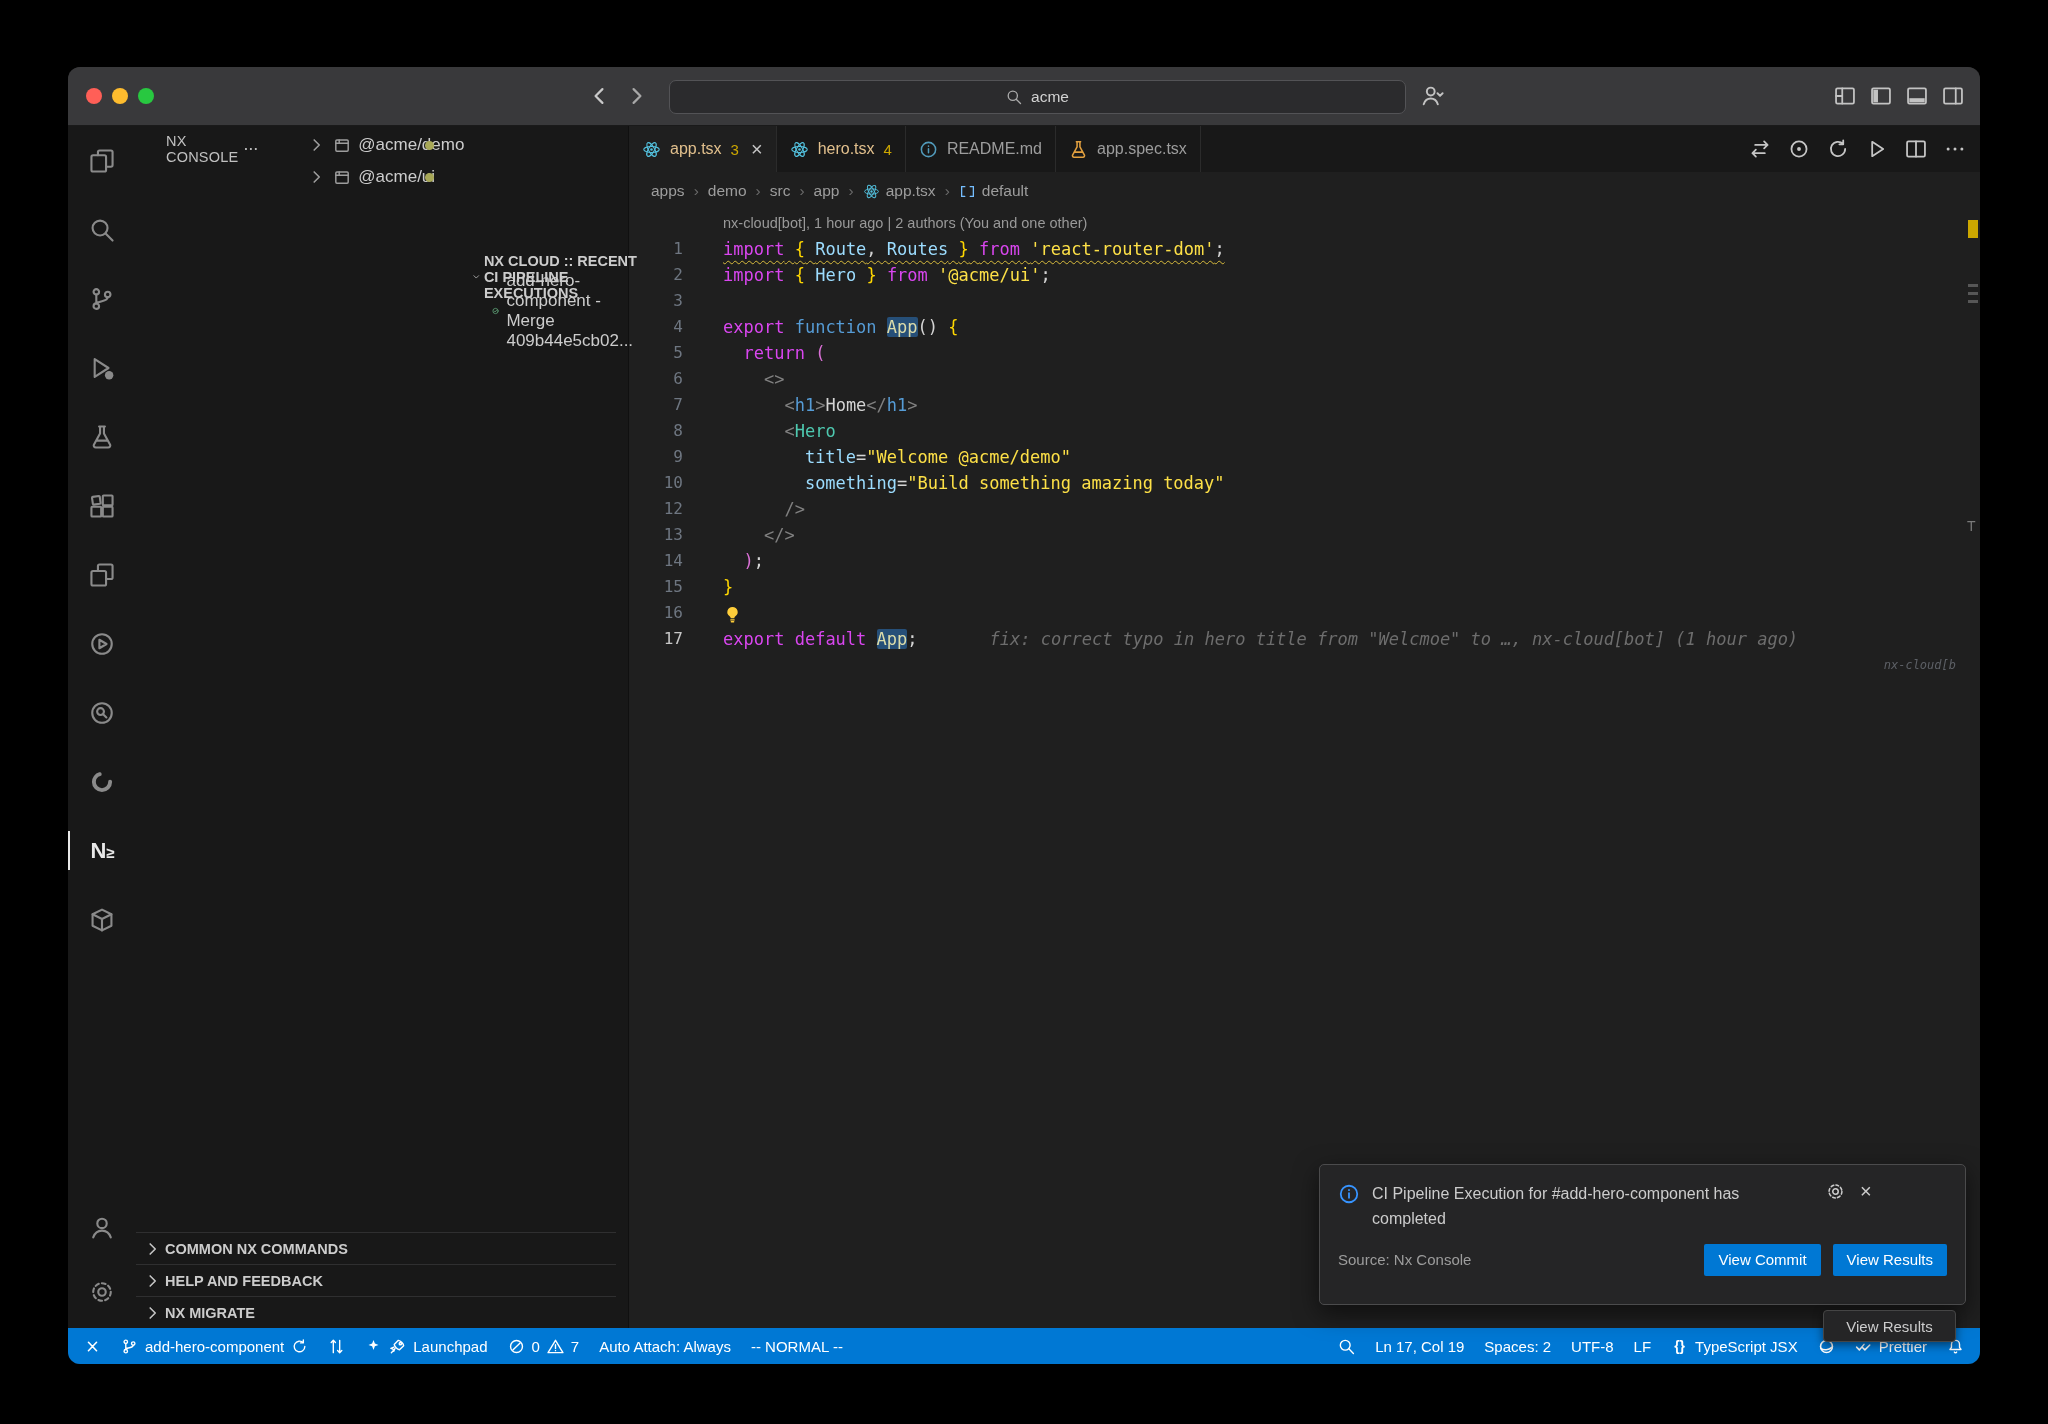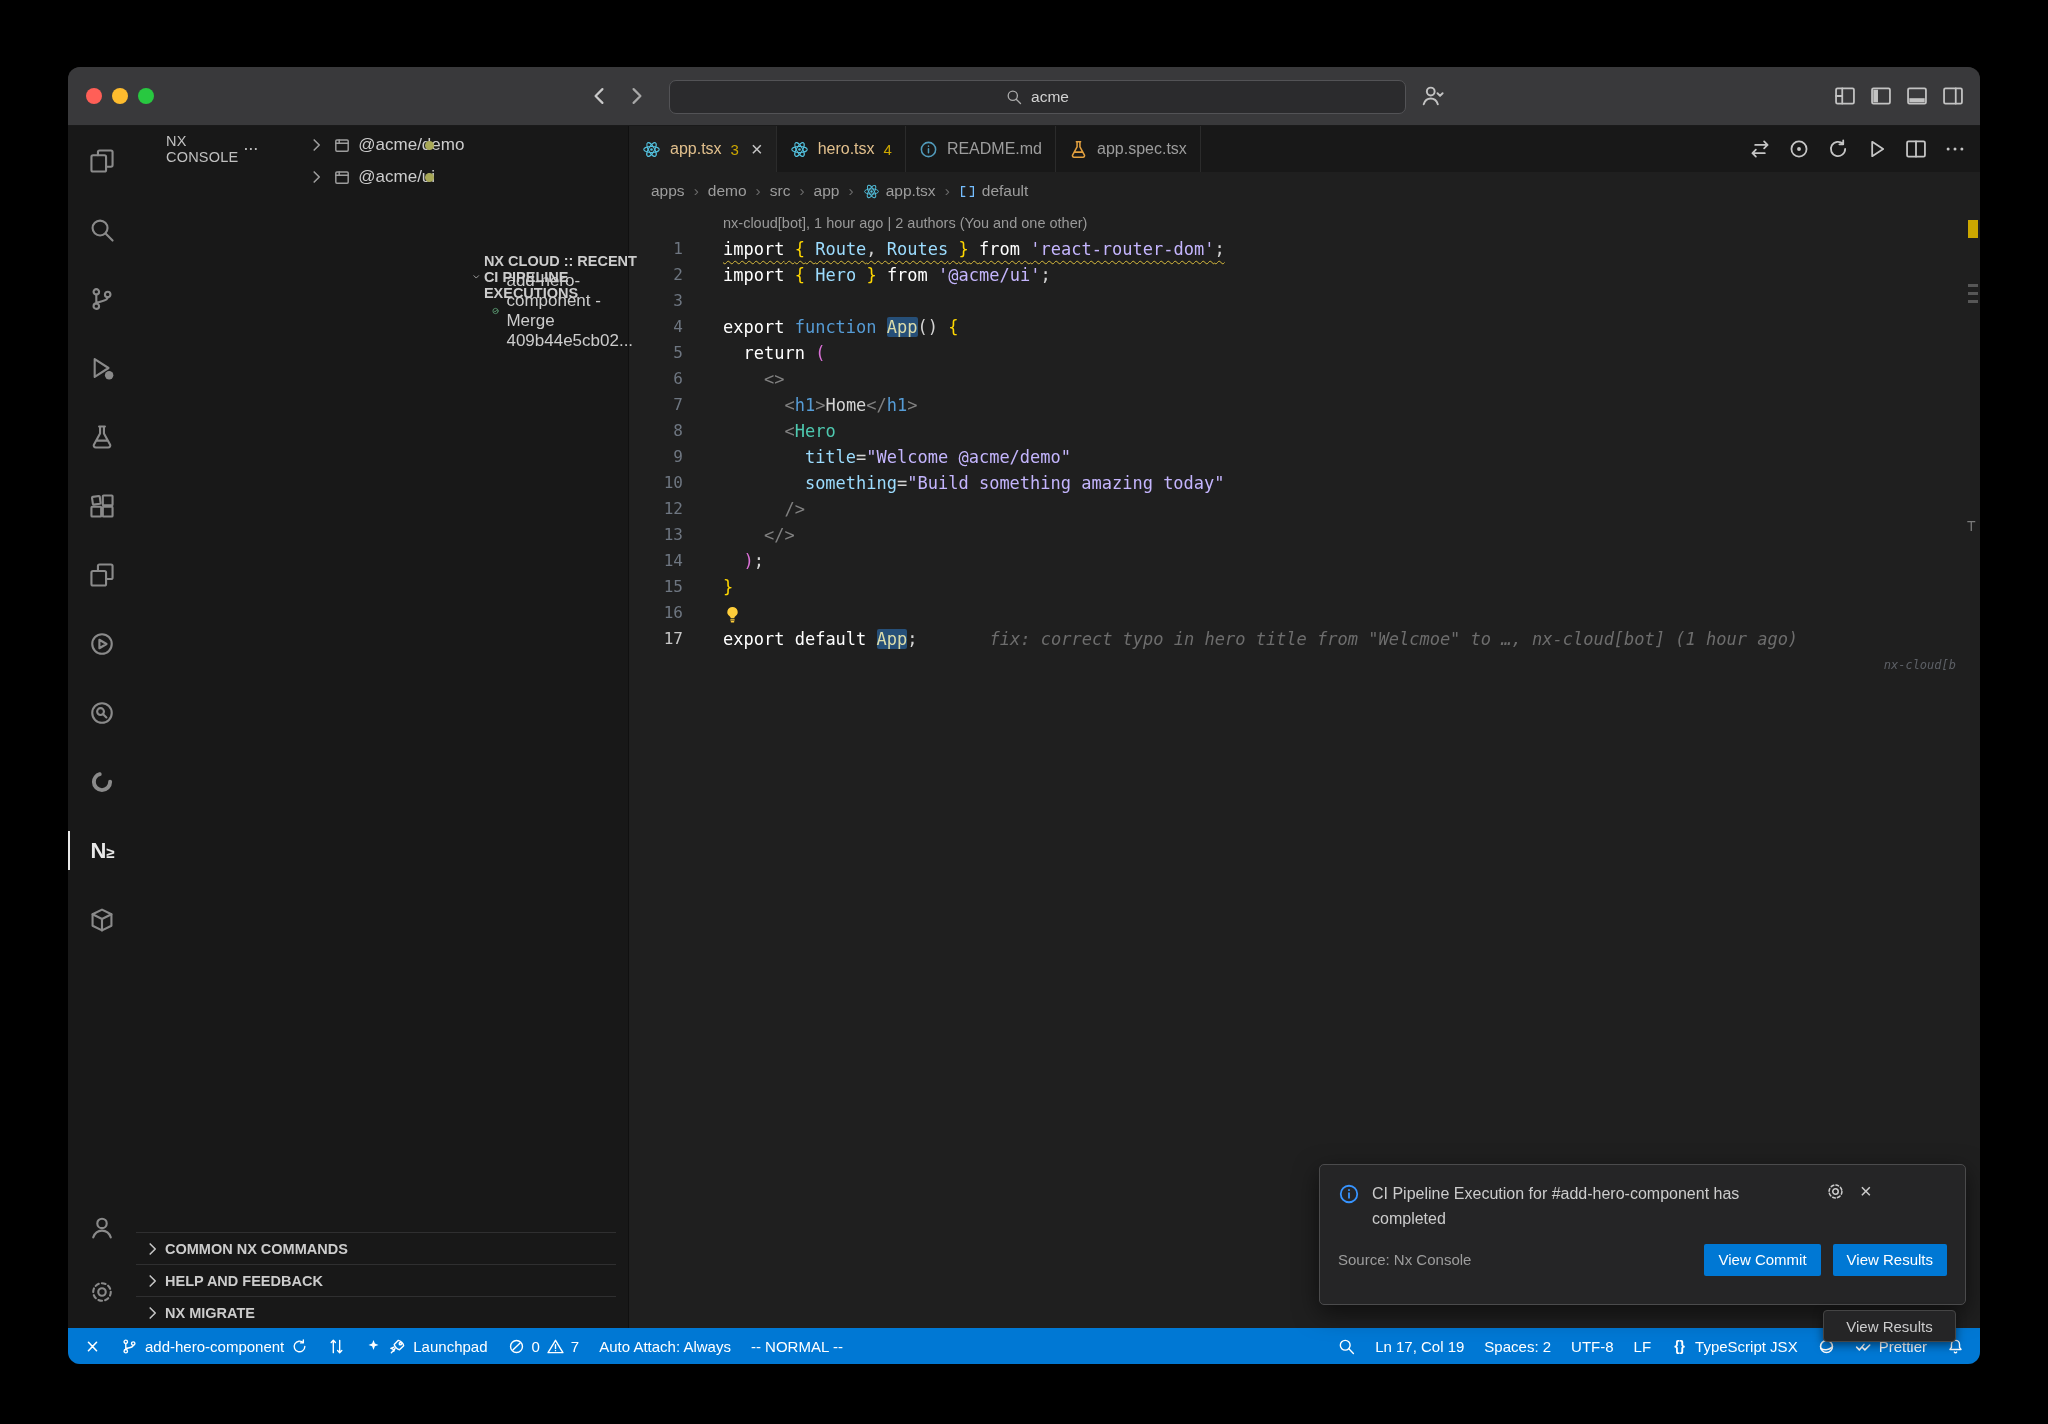--- a/index.html
+++ b/index.html
@@ -68,22 +68,22 @@
   .crumb{display:flex;align-items:center;gap:6px;cursor:pointer}
   .crumb-sep{color:#6b6b6b}
   .crumb-icon{width:17px;height:17px}
 
   .editor-pane{flex:1;position:relative;font-family:"DejaVu Sans Mono",monospace;font-size:17px;overflow:hidden}
   .codelens{height:26px;line-height:26px;padding-left:94px;color:#999999;font-family:"Liberation Sans",sans-serif;font-size:14.5px;cursor:pointer}
   .row{display:flex;height:26px;line-height:26px}
   .ln{flex:0 0 94px;box-sizing:border-box;padding-right:40px;text-align:right;color:#6e7681;font-size:16px}
   .row.cur .ln{color:#c6c6c6}
   .code{white-space:pre}
-  .kw{color:#ffffff}.fn{color:#569cd6}.type{color:#4ec9b0}.var{color:#9cdcfe}.func{color:#dcdcaa}
-  .str{color:#c4b5fd}.pun{color:#d4d4d4}.br1{color:#ffd700}.br2{color:#da70d6}.tagp{color:#808080}.txt{color:#d4d4d4}
+  .kw{color:#d946ef}.fn{color:#569cd6}.type{color:#4ec9b0}.var{color:#9cdcfe}.func{color:#dcdcaa}
+  .str{color:#fde047}.pun{color:#d4d4d4}.br1{color:#ffd700}.br2{color:#da70d6}.tagp{color:#808080}.txt{color:#d4d4d4}
   .occ{background:#264f78;border-radius:2px}
   .blame{color:#6d6d6d;font-style:italic;margin-left:72px}
   .squiggle{text-decoration-line:underline;text-decoration-style:wavy;text-decoration-color:#d7ba3d;text-decoration-thickness:1px;text-underline-offset:5px}
   .bulb{width:19px;height:19px;vertical-align:middle}
   .blame-ovf{position:absolute;top:442px;right:24px;height:26px;line-height:26px;color:#5d6066;font-style:italic;font-size:12px}
   .ruler{position:absolute;top:0;right:0;width:14px;height:100%}
   .ruler .m1{position:absolute;top:10px;left:2px;width:10px;height:18px;background:#cca700}
   .ruler .m2a,.ruler .m2b,.ruler .m2c{position:absolute;left:2px;width:10px;height:3px;background:#575757}
   .ruler .m2a{top:74px}.ruler .m2b{top:82px}.ruler .m2c{top:90px}
   .ruler .mT{position:absolute;top:308px;left:1px;color:#7a7a7a;font-size:14px;font-family:"Liberation Sans",sans-serif}

